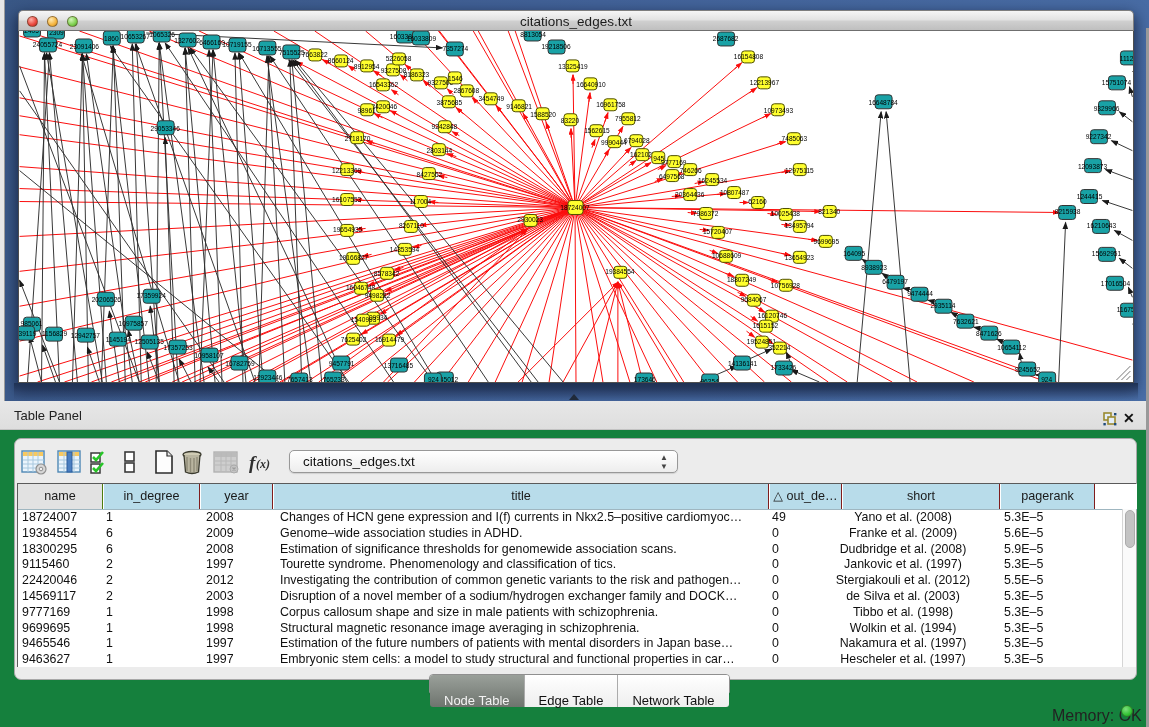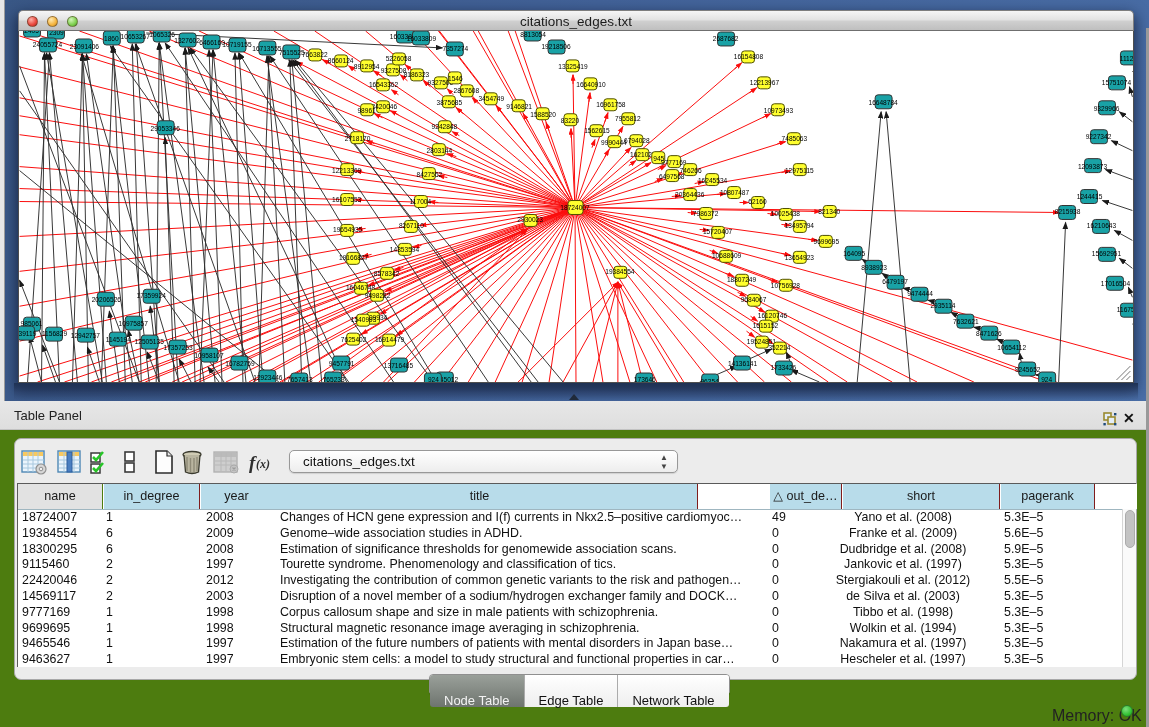--- a/index.html
+++ b/index.html
@@ -16,21 +16,21 @@
 #titlebar .title{position:absolute;left:0;right:0;top:3px;text-align:center;font-size:13.5px;color:#1c1c1c}
 .tl{position:absolute;top:5px;width:11px;height:11px;border-radius:50%;border:1px solid rgba(80,60,40,.55)}
 #tlr{left:8px;background:radial-gradient(circle at 35% 30%,#ffb0a8,#e8473d 60%,#b02a20)}
 #tly{left:28px;background:radial-gradient(circle at 35% 30%,#ffe9b0,#f4b43e 60%,#c98a1d)}
 #tlg{left:48px;background:radial-gradient(circle at 35% 30%,#d2f5b8,#7ed04e 60%,#4d9e2a)}
 #shadowband{position:absolute;left:14px;top:383px;width:1124px;height:17px;
   background:linear-gradient(#1f3254 0%,rgba(40,60,100,.45) 55%,rgba(60,85,135,0) 100%)}
 #collapsearrow{position:absolute;left:569px;top:394px;width:0;height:0;
   border-left:5px solid transparent;border-right:5px solid transparent;border-bottom:6px solid #202a3a}
 
-#panel{position:absolute;left:0;top:401px;width:1146px;height:326px;background:#4d7c0f}
+#panel{position:absolute;left:0;top:401px;width:1146px;height:326px;background:#15803d}
 #panelhdr{position:absolute;left:0;top:0;width:1146px;height:29px;
   background:linear-gradient(#e7e7e7,#dedede);border-bottom:1px solid #c2c2c2}
 #panelhdr .t{position:absolute;left:14px;top:7px;font-size:13px;color:#222}
 #floaticon{position:absolute;left:1103px;top:11px;width:14px;height:14px}
 #closex{position:absolute;left:1123px;top:9px;font-size:14px;font-weight:bold;color:#111}
 #container{position:absolute;left:14px;top:37px;width:1123px;height:242px;background:#ececec;
   border:1px solid #a8a8a8;border-radius:7px}
 
 #combo{position:absolute;left:274px;top:11px;width:389px;height:23px;border:1px solid #989898;border-radius:5px;
   background:linear-gradient(#ffffff,#ededed);box-shadow:0 1px 1px rgba(0,0,0,.12)}
@@ -688,21 +688,21 @@
       </g>
     </svg>
     <div id="combo">
           <span class="txt">citations_edges.txt</span>
           <span class="arr">▲<br>▼</span>
         </div>
     <div id="tbl">
       <div class="th hdr0" style="left:0;width:85px">name</div>
       <div class="th" style="left:86px;width:96px">in_degree</div>
       <div class="th" style="left:183px;width:72px">year</div>
-      <div class="th" style="left:244px;width:436px">title</div>
+      <div class="th" style="left:256px;width:495px">title</div>
       <div class="th" style="left:752px;width:72px">△ out_de…</div>
       <div class="th" style="left:825px;width:157px">short</div>
       <div class="th" style="left:983px;width:94px">pagerank</div>
       <div class="th" style="left:1078px;width:41px;border-right:none;background:#fff"></div>
       <div id="hdrline"></div>
       <div class="trow" style="top:26.0px">
             <span class="c0">18724007</span>
             <span class="c1">1</span>
             <span class="c2">2008</span>
             <span class="c3">Changes of HCN gene expression and I(f) currents in Nkx2.5–positive cardiomyoc…</span>

